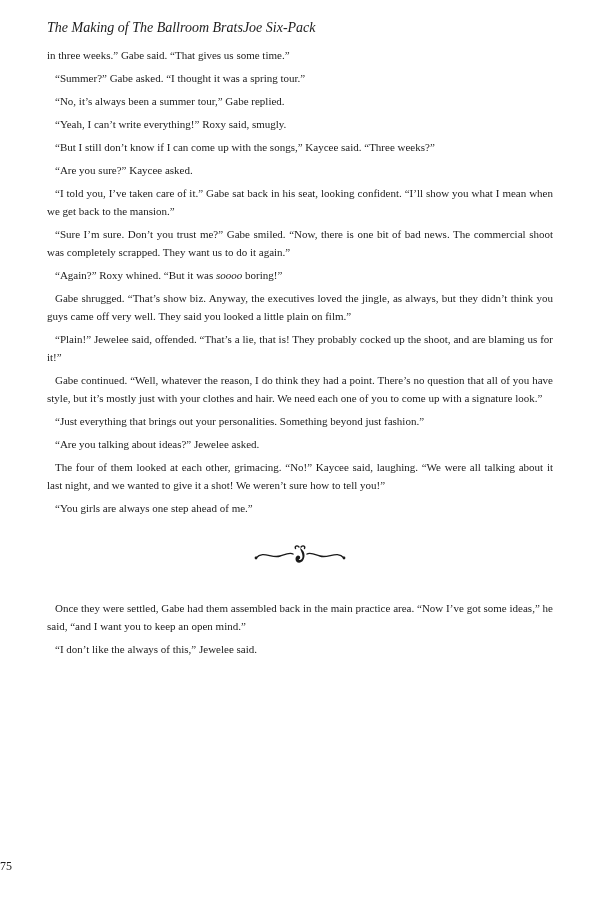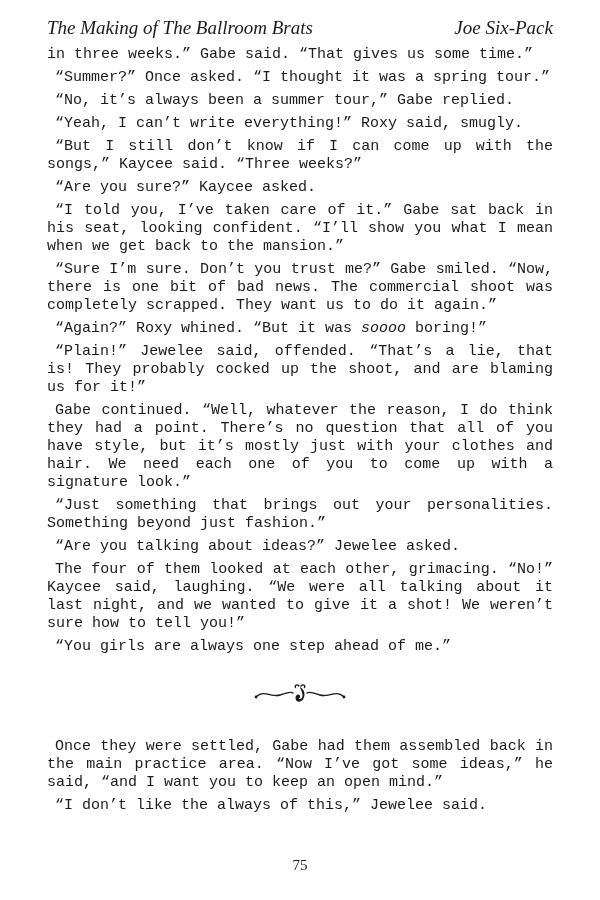--- a/index.html
+++ b/index.html
@@ -12,78 +12,77 @@
   .page {
     position: relative;
     width: 600px; height: 900px;
     overflow: hidden;
     background: #ffffff;
   }
   .running-header {
     position: absolute;
     top: 20px; left: 47px; right: 47px;
     display: flex;
-    justify-content: space-between;
+    justify-content: flex-start;
     font-style: italic;
-    font-size: 19px;
+    font-size: 14px;
     line-height: 16px;
   }
   .content {
     position: absolute;
     top: 46px; left: 47px;
     width: 506px;
-    font-size: 15px;
+    font-size: 11px;
     line-height: 18px;
     text-align: justify;
-    font-family: Liberation Mono, monospace;
   }
   .content p {
     margin: 0 0 5px 0;
     text-indent: 8px;
   }
   .content p.noindent { text-indent: 0; }
   .content em { font-style: italic; }
   .scene-break {
     text-align: center;
     text-indent: 0;
     margin: 26px 0 32px 0;
     height: 24px;
   }
   .scene-break svg { display: inline-block; vertical-align: middle; }
   .page-number {
     position: absolute;
     left: 0; bottom: 26px;
     width: 600px;
-    text-align: center;
-    font-size: 15px;
+    font-size: 12px;
   }
 </style>
 </head>
 <body>
 
 <div class="page">
 
   <div class="running-header">
     <span>The Making of The Ballroom Brats</span>
     <span>Joe Six-Pack</span>
   </div>
 
   <div class="content">
     <p class="noindent">in three weeks.” Gabe said. “That gives us some time.”</p>
-    <p>“Summer?” Once asked. “I thought it was a spring tour.”</p>
+    <p>“Summer?” Gabe asked. “I thought it was a spring tour.”</p>
     <p>“No, it’s always been a summer tour,” Gabe replied.</p>
     <p>“Yeah, I can’t write everything!” Roxy said, smugly.</p>
     <p>“But I still don’t know if I can come up with the songs,” Kaycee said. “Three weeks?”</p>
     <p>“Are you sure?” Kaycee asked.</p>
     <p>“I told you, I’ve taken care of it.” Gabe sat back in his seat, looking confident. “I’ll show you what I mean when we get back to the mansion.”</p>
     <p>“Sure I’m sure. Don’t you trust me?” Gabe smiled. “Now, there is one bit of bad news. The commercial shoot was completely scrapped. They want us to do it again.”</p>
     <p><span>“Again?” Roxy whined. “But it was </span><em>soooo</em><span> boring!”</span></p>
+    <p>Gabe shrugged. “That’s show biz. Anyway, the executives loved the jingle, as always, but they didn’t think you guys came off very well. They said you looked a little plain on film.”</p>
     <p>“Plain!” Jewelee said, offended. “That’s a lie, that is! They probably cocked up the shoot, and are blaming us for it!”</p>
     <p>Gabe continued. “Well, whatever the reason, I do think they had a point. There’s no question that all of you have style, but it’s mostly just with your clothes and hair. We need each one of you to come up with a signature look.”</p>
-    <p>“Just something that brings out your personalities. Something beyond just fashion.”</p>
+    <p>“Just everything that brings out your personalities. Something beyond just fashion.”</p>
     <p>“Are you talking about ideas?” Jewelee asked.</p>
     <p>The four of them looked at each other, grimacing. “No!” Kaycee said, laughing. “We were all talking about it last night, and we wanted to give it a shot! We weren’t sure how to tell you!”</p>
     <p>“You girls are always one step ahead of me.”</p>
 
     <div class="scene-break">
       <svg width="96" height="24" viewBox="0 0 96 24" xmlns="http://www.w3.org/2000/svg" aria-hidden="true">
         <g stroke="#1b1b1b" fill="none" stroke-width="1.4" stroke-linecap="round">
           <path d="M4,15 C11,7 20,16 28,13 C34,11 38,9 41,11"></path>
           <path d="M92,15 C85,7 76,16 68,13 C62,11 58,9 55,11"></path>
           <path d="M47,4 C45,2 42.5,3 43.5,5.5"></path>

